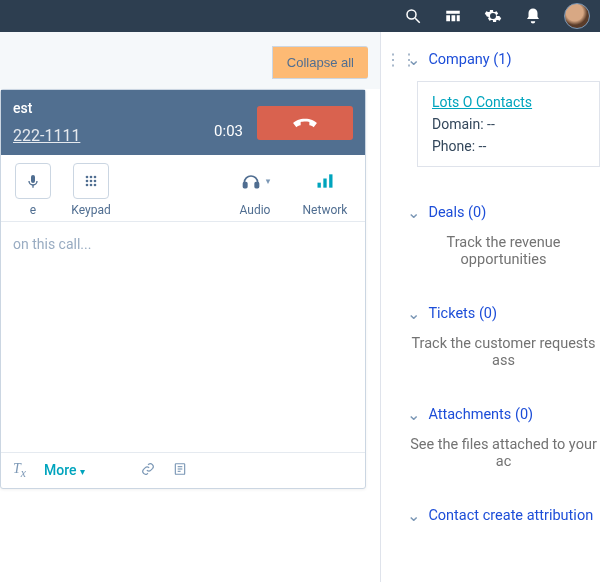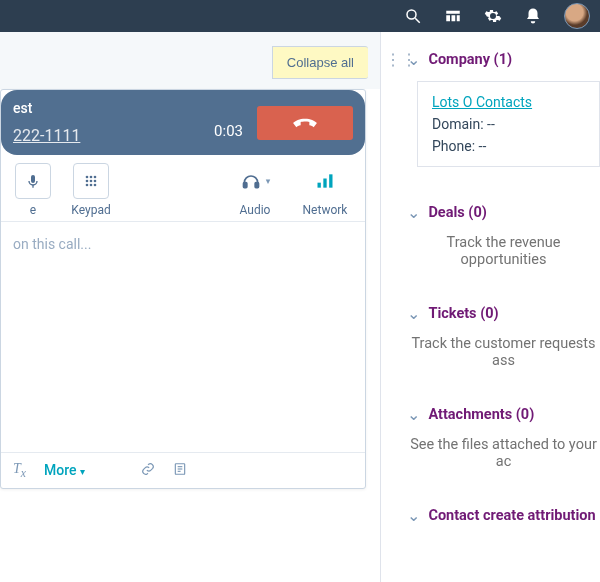--- a/index.html
+++ b/index.html
@@ -44,36 +44,35 @@
   }
   .controls button {
     background:#fff;
     border:1px solid #cbd6e2;
     padding:8px 14px;
     font-size:13px;
     color:#506e91;
     cursor:pointer;
   }
   .controls button:first-child { border-right:none; border-radius:3px 0 0 3px; }
-  .controls button.active { background:#fef9c3; border-radius:0 3px 3px 0; }
+  .controls button.active { background:#fdba74; border-radius:0 3px 3px 0; }
 
   .call-card {
     background:#fff;
     border:1px solid #cbd6e2;
     border-radius:3px;
     margin-right:14px;
     box-shadow:0 1px 3px rgba(0,0,0,0.06);
   }
   .call-header {
     background:#516f90;
     color:#fff;
     padding:10px 12px;
     display:flex;
     align-items:center;
-    border-radius:16px;
   }
   .call-header .info { flex:1; min-width:0; }
   .call-header .title { font-size:14px; font-weight:500; }
   .call-header .sub { font-size:16px; opacity:0.85; margin-top:10px;text-decoration:underline; }
   .call-header .timer { font-size:15px; margin-right:14px;margin-top:16px; }
   .hangup {
     background:#d9624f;
     border:none;
     width:96px; height:34px;
     border-radius:3px;
@@ -137,21 +136,21 @@
   }
   .section {
     padding:18px 0 18px 0;
   }
   .section-head {
     display:flex; align-items:center; gap:8px;
     padding:0 0 0 4px;
     cursor:pointer;
   }
   .section-head .chev { color:#7c98b6; }
-  .section-head .title { font-weight:700; font-size:14.5px; color:#701a75; }
+  .section-head .title { font-weight:400; font-size:14.5px; color:#1d4ed8; }
   .company-card {
     margin:12px 0 0 14px;
     border:1px solid #dfe3eb;
     padding:12px 14px;
     font-size:14px;
   }
   .company-card a { color:#00a4bd; text-decoration:underline; }
   .company-card .row { margin-top:6px; color:#33475b; }
   .section-body-text {
     padding:12px 0 0 4px;

